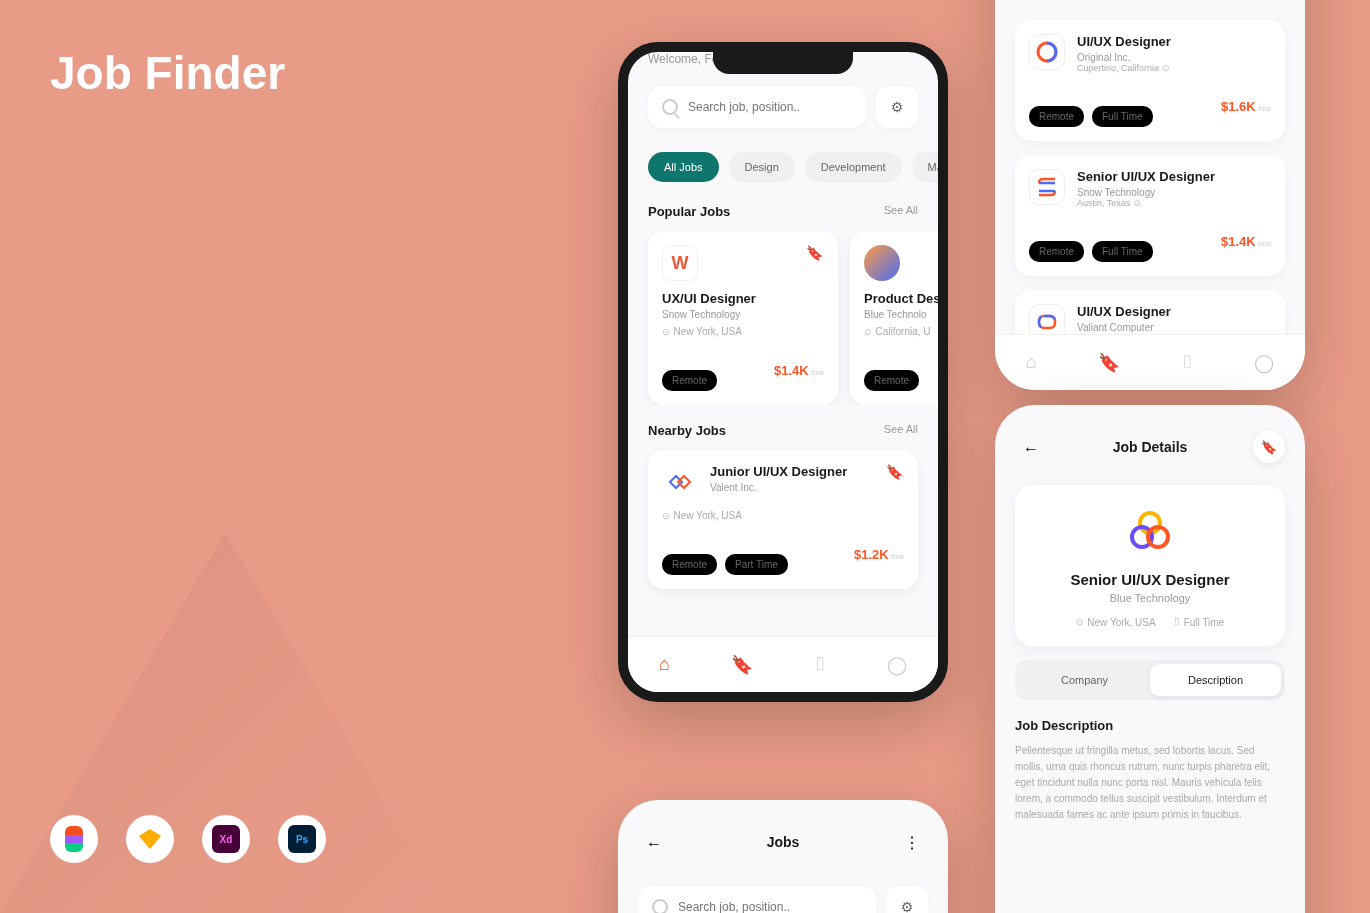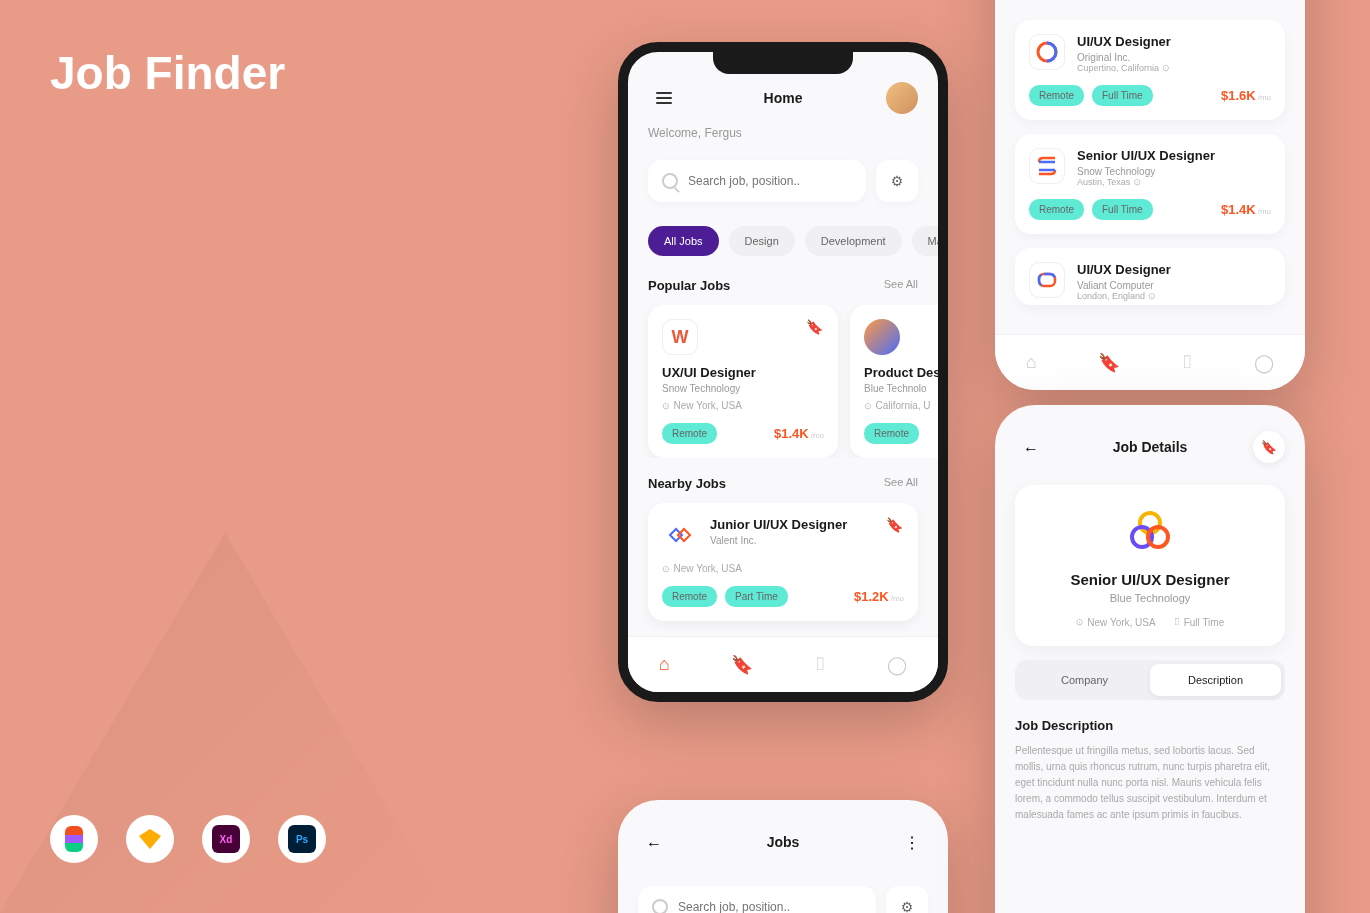--- a/index.html
+++ b/index.html
@@ -36,40 +36,40 @@
 .search-row { display: flex; gap: 10px; padding: 16px 20px; }
 .search-box { flex: 1; background: #fff; border-radius: 14px; padding: 12px 14px; display: flex; align-items: center; gap: 10px; box-shadow: 0 2px 8px rgba(0,0,0,0.03); }
 .search-icon { width: 16px; height: 16px; border: 2px solid #ccc; border-radius: 50%; position: relative; }
 .search-icon::after { content: ''; position: absolute; bottom: -4px; right: -4px; width: 6px; height: 2px; background: #ccc; transform: rotate(45deg); }
 .search-input { border: none; outline: none; font-size: 12px; color: #999; flex: 1; background: transparent; }
 .filter-btn { width: 42px; height: 42px; background: #fff; border-radius: 12px; display: flex; align-items: center; justify-content: center; box-shadow: 0 2px 8px rgba(0,0,0,0.03); }
 .filter-icon { font-size: 14px; color: #666; }
 
 .cat-row { display: flex; gap: 10px; padding: 8px 20px 18px; overflow: hidden; }
 .cat-chip { padding: 9px 16px; border-radius: 18px; font-size: 11px; font-weight: 500; white-space: nowrap; }
-.cat-chip.active { background: #4c1d95; color: #fff; }
+.cat-chip.active { background: #0f766e; color: #fff; }
 .cat-chip.inactive { background: #f0eff2; color: #666; }
 
 .section-head { display: flex; justify-content: space-between; align-items: flex-start; padding: 4px 20px 12px; }
 .section-title { font-size: 13px; font-weight: 600; color: #1a1a1a; }
 .see-all { font-size: 11px; color: #999; }
 
 .popular-row { display: flex; gap: 12px; padding: 0 20px; overflow: hidden; }
 .job-card { background: #fff; border-radius: 16px; padding: 14px; min-width: 190px; box-shadow: 0 4px 12px rgba(0,0,0,0.05); }
 .job-card-top { display: flex; justify-content: space-between; align-items: flex-start; }
 .company-logo { width: 36px; height: 36px; border-radius: 10px; display: flex; align-items: center; justify-content: center; font-size: 18px; font-weight: 700; }
 .logo-w { background: #fff; border: 1px solid #eee; color: #e85a3a; }
 .logo-c { background: linear-gradient(135deg, #ff9a44, #4a6cf7); border-radius: 50%; }
 .bookmark-filled { font-size: 14px; }
 .job-title { font-size: 13px; font-weight: 600; margin-top: 10px; color: #1a1a1a; }
 .job-company { font-size: 10px; color: #999; margin-top: 3px; }
 .job-location { font-size: 10px; color: #aaa; margin-top: 6px; display: flex; align-items: center; gap: 4px; }
 .pin-icon { font-size: 9px; color: #bbb; }
 .job-bottom { display: flex; justify-content: space-between; align-items: center; margin-top: 12px; }
-.job-tag { background: #5eead4; padding: 5px 10px; border-radius: 10px; font-size: 10px; color: #666; }
+.job-tag { background: #000000; padding: 5px 10px; border-radius: 10px; font-size: 10px; color: #666; margin-top: 21px; }
 .job-salary { font-size: 13px; font-weight: 700; color: #ff5522; }
 .job-salary-per { font-size: 8px; color: #ccc; font-weight: 400; margin-left: 2px; }
 
 .nearby-card { margin: 0 20px 14px; background: #fff; border-radius: 16px; padding: 14px; box-shadow: 0 4px 12px rgba(0,0,0,0.05); }
 .nearby-top { display: flex; align-items: flex-start; gap: 12px; }
 .logo-diamond { width: 36px; height: 36px; display: flex; align-items: center; justify-content: center; }
 .diamond-svg { width: 28px; height: 28px; }
 .nearby-info { flex: 1; }
 .bm-outline { font-size: 14px; color: #ccc; }
 .nearby-tags { display: flex; gap: 8px; margin-top: 12px; align-items: center; }
@@ -124,31 +124,20 @@
   <div class="tool-icon">
       <div class="xd-dot">Xd</div>
     </div>
   <div class="tool-icon">
       <div class="ps-dot">Ps</div>
     </div>
 </div>
 
 <div class="phone phone1">
   <div class="notch"></div>
-  <div class="p-header">
-    <div class="menu-icon">
-        <div class="menu-lines">
-          <span></span>
-          <span></span>
-          <span></span>
-        </div>
-      </div>
-    <div class="header-title">Home</div>
-    <div class="avatar"></div>
-  </div>
   <div class="welcome">
     <div class="welcome-small">Welcome, Fergus</div>
   </div>
   <div class="search-row">
     <div class="search-box">
       <div class="search-icon"></div>
       <input class="search-input" placeholder="Search job, position.." style="">
     </div>
     <div class="filter-btn">
         <span class="filter-icon">⚙</span>

